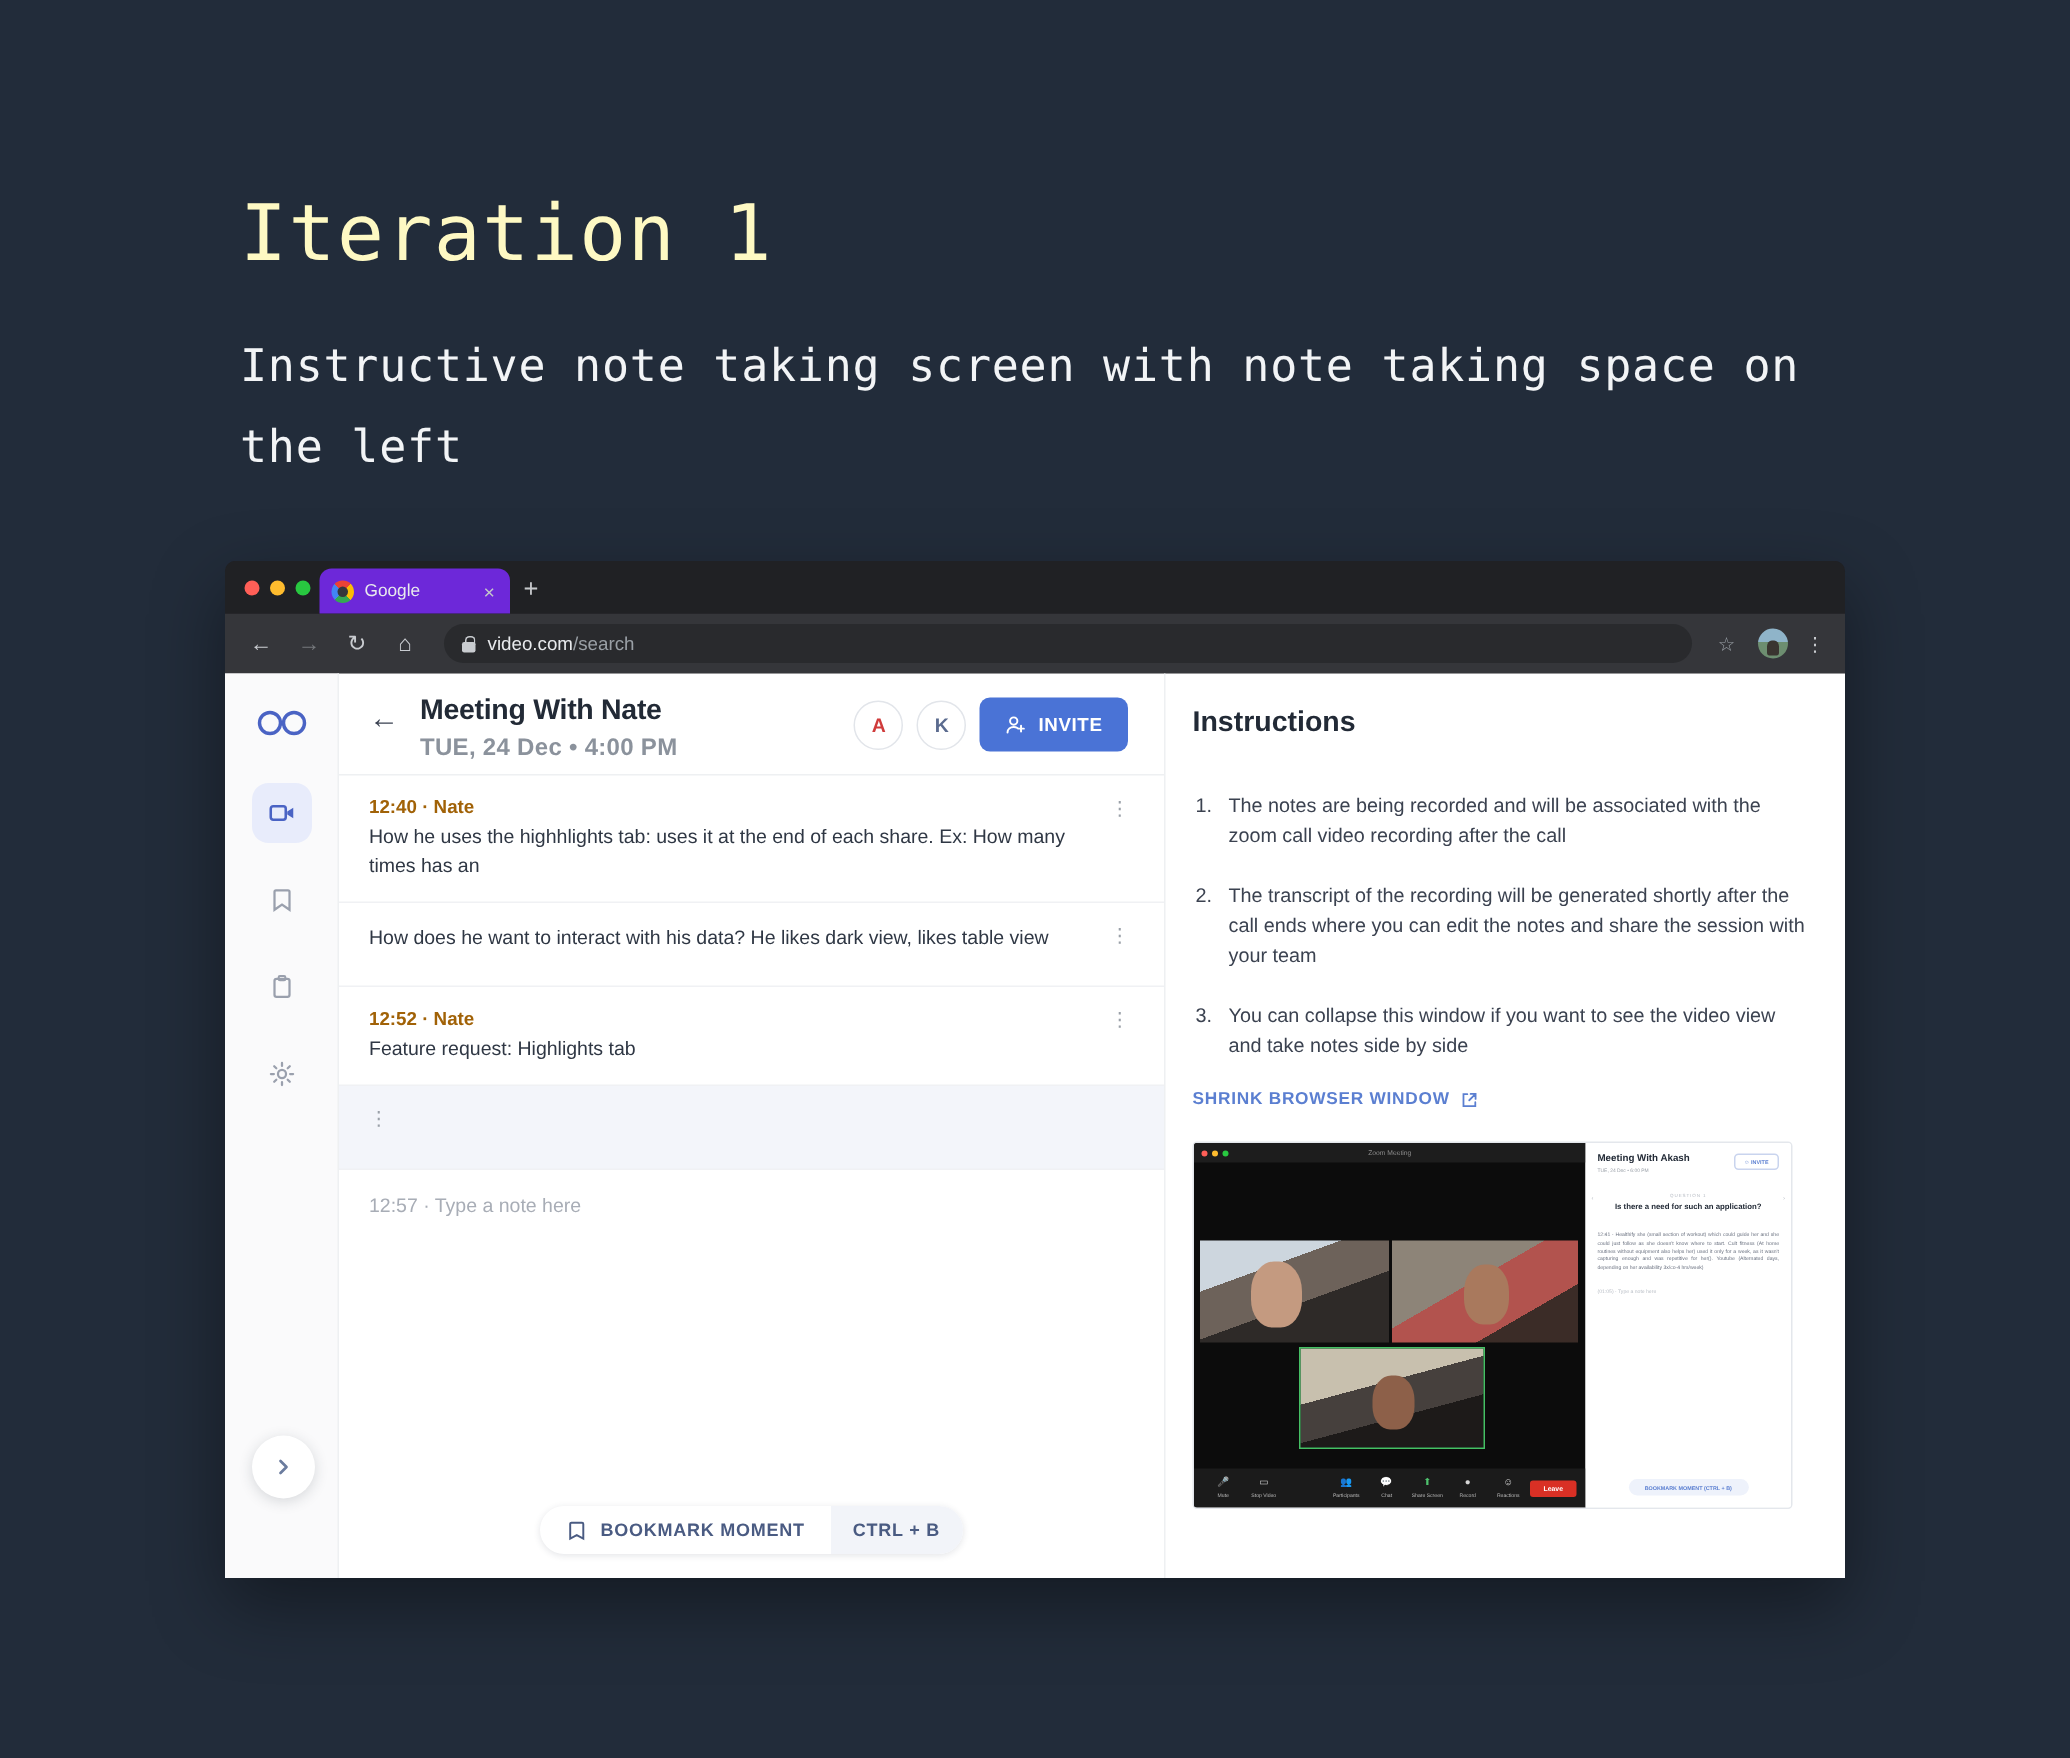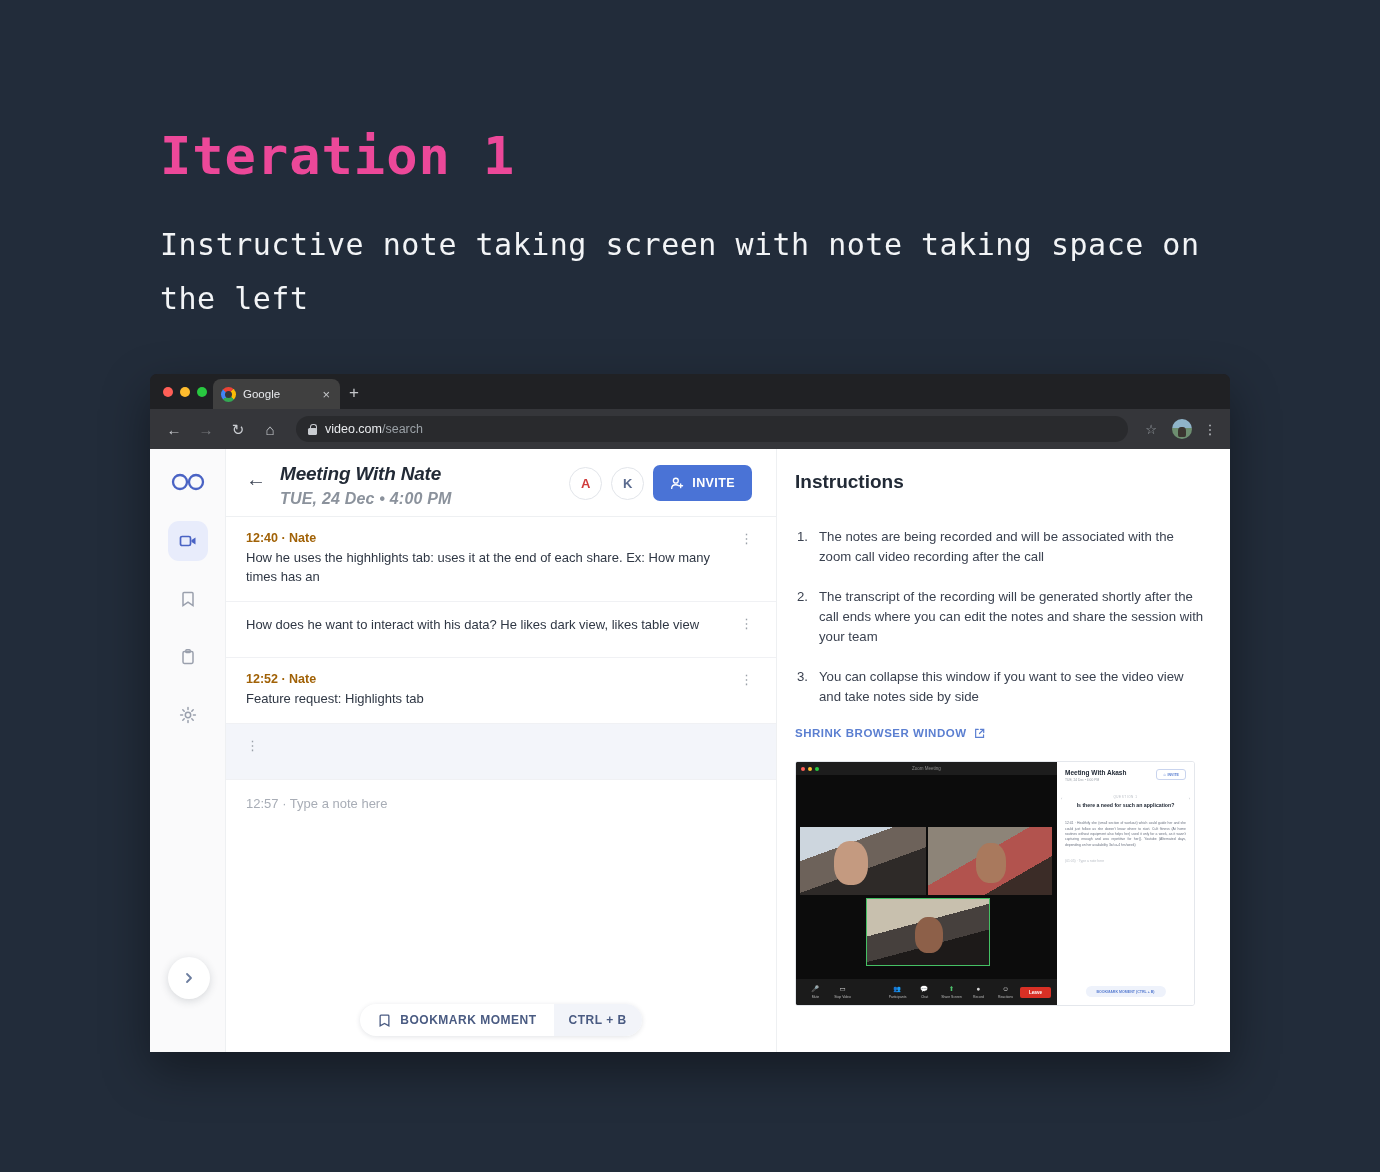--- a/index.html
+++ b/index.html
@@ -7,21 +7,21 @@
     width: 1380px; height: 1172px;
     background: #222c3a;
     font-family: "Liberation Sans", sans-serif;
     overflow: hidden;
   }
 
   
   .slide-title {
     position: absolute; left: 160px; top: 128px;
     font-family: "DejaVu Sans Mono", monospace;
-    font-size: 52px; font-weight: 700; color: #ec4899;
+    font-size: 52px; font-weight: 400; color: #fef9c3;
     letter-spacing: 1px; line-height: 1.1;
   }
   .slide-sub {
     position: absolute; left: 160px; top: 218px; width: 1040px;
     font-family: "DejaVu Sans Mono", monospace;
     font-size: 30px; font-weight: 400; color: #f2f4f6;
     line-height: 1.8; letter-spacing: 0.5px;
   }
 
   
@@ -35,21 +35,21 @@
   }
   .tabstrip { height: 35px; position: relative; background: #202124; }
   .lights { position: absolute; left: 13px; top: 13px; display: flex; gap: 7px; }
   .light { width: 10px; height: 10px; border-radius: 50%; }
   .l-red { background: #ff5f57; }
   .l-yel { background: #febc2e; }
   .l-grn { background: #28c840; }
   .tab {
     position: absolute; left: 63px; top: 5px;
     width: 127px; height: 30px;
-    background: #404040; border-radius: 8px 8px 0 0;
+    background: #6d28d9; border-radius: 8px 8px 0 0;
     display: flex; align-items: center; padding: 0 8px; gap: 7px;
   }
   .gicon {
     width: 15px; height: 15px; border-radius: 50%; flex: 0 0 15px;
     background:
       conic-gradient(from -45deg,
         #ea4335 0deg 90deg,
         #fbbc05 90deg 180deg,
         #34a853 180deg 270deg,
         #4285f4 270deg 360deg);
@@ -143,21 +143,21 @@
     flex: 1; position: relative;
     border-right: 1px solid #eef0f2;
     display: flex; flex-direction: column;
   }
   .meet-head {
     height: 68px; padding: 14px 24px 0 20px;
     display: flex; align-items: flex-start; gap: 14px;
     border-bottom: 1px solid #eef0f2;
   }
   .back-arrow { font-size: 20px; color: #3b4252; margin-top: 6px; line-height: 1; }
-  .title-wrap { flex: 1; font-style: italic; }
+  .title-wrap { flex: 1; }
   .meet-title { font-size: 19px; font-weight: 700; color: #222a36; letter-spacing: -.2px; }
   .meet-date {
     font-size: 16px; color: #8b929c; font-weight: 600;
     letter-spacing: .2px; margin-top: 5px;
   }
   .chips { display: flex; align-items: center; gap: 9px; margin-top: 2px; }
   .chip {
     width: 33px; height: 33px; border-radius: 50%;
     border: 1px solid #e2e5ea; background: #fff;
     display: flex; align-items: center; justify-content: center;

